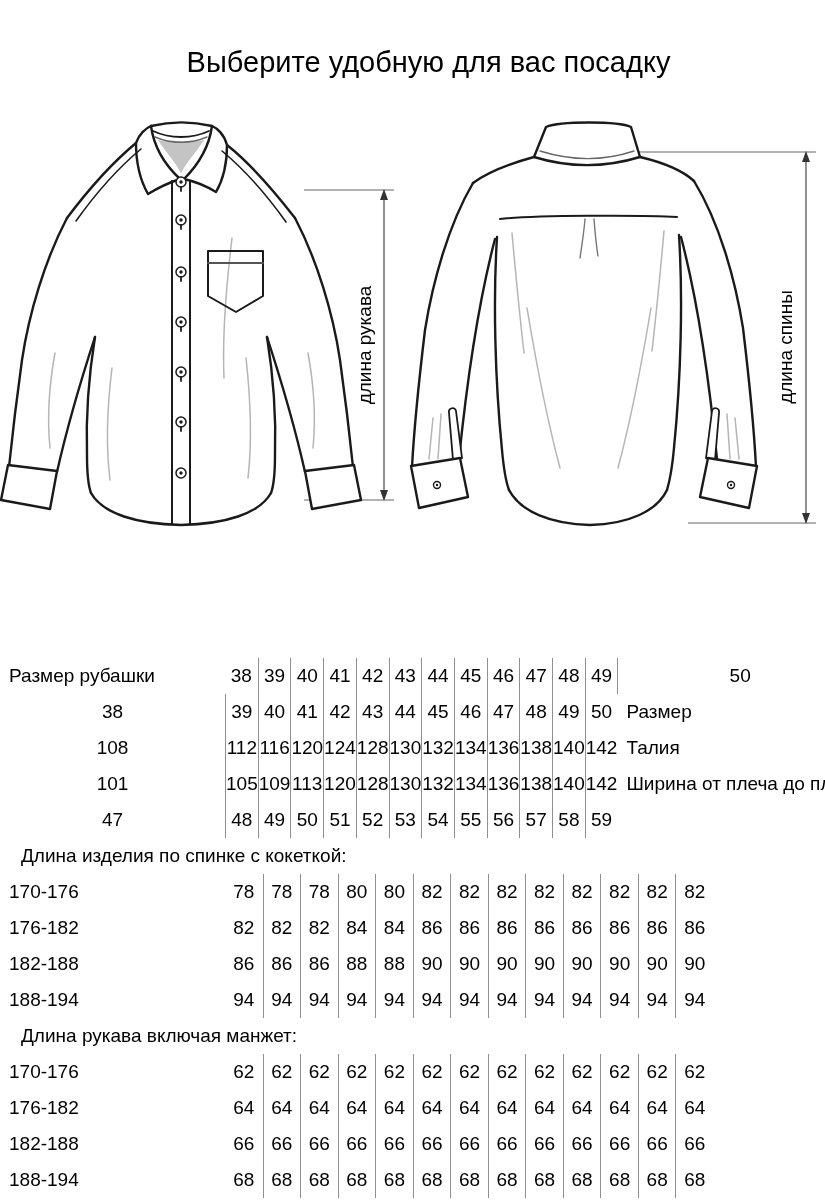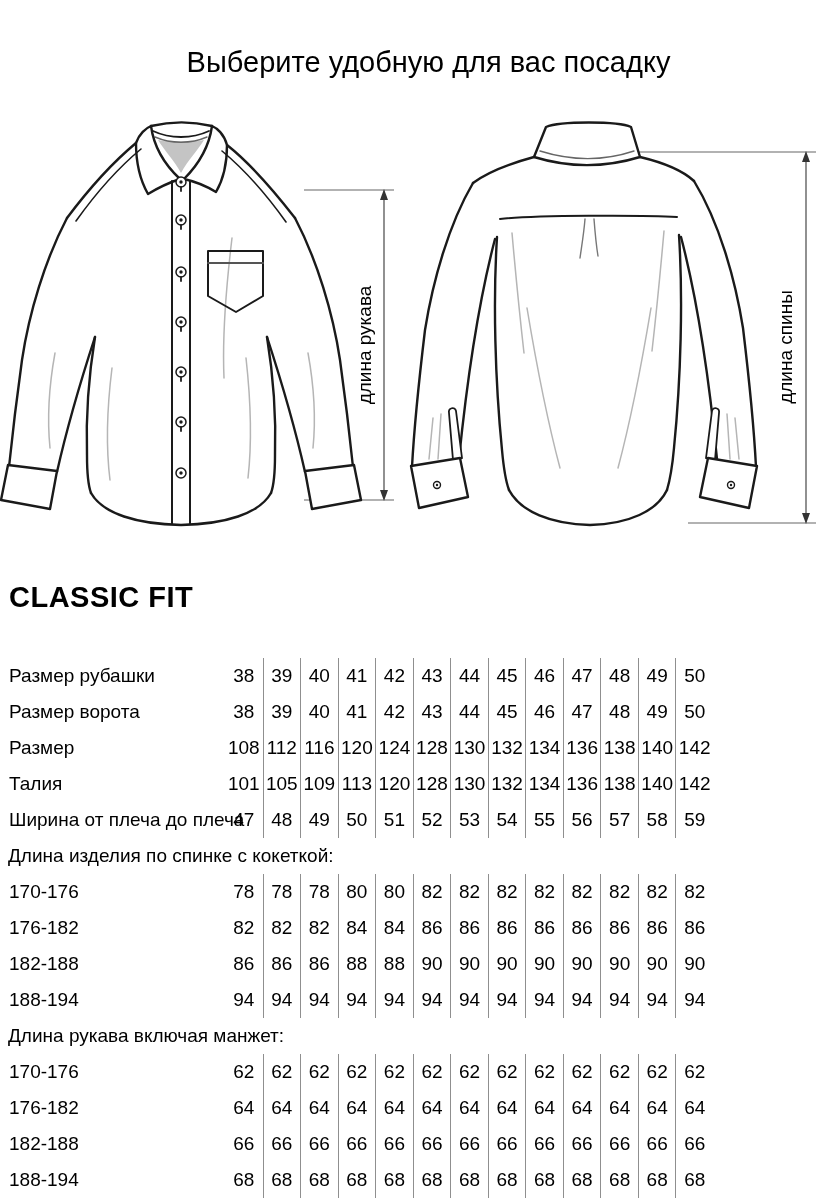--- a/index.html
+++ b/index.html
@@ -14,21 +14,21 @@
   .classic-fit { position:absolute; top:583px; left:9px; font-size:29px; font-weight:bold;
                  letter-spacing:0.5px; line-height:1; }
   .subtitle { position:absolute; top:615px; left:9px; font-size:24px; line-height:1.1; }
 
   .size-table { position:absolute; top:658px; left:0; width:713px; font-size:19px; }
   .block { display:grid; grid-template-columns:225px repeat(13, 1fr); }
   .cell { height:36px; display:flex; align-items:center; }
   .cell.label { padding-left:9px; white-space:nowrap; }
   .cell.val { justify-content:center; }
   .cell.sep { border-left:1px solid var(--divider, #8f8f8f); }
-  .section-heading { height:36px; display:flex; align-items:center; padding-left:8px;
+  .section-heading { height:36px; display:flex; align-items:center; padding-left:21px;
                      font-size:19px; }
 </style>
 </head>
 <body>
 
 <div class="page">
 
   <div class="title">Выберите удобную для вас посадку</div>
 
   <svg class="diagram" width="825" height="432" viewBox="0 0 825 432">
@@ -166,39 +166,37 @@
       <path d="M 757,348 L 708,340 L 700,379 L 749,390 Z" fill="#ffffff"></path>
       <circle cx="731" cy="367" r="3.5" stroke-width="1.4" fill="#ffffff"></circle>
       <circle cx="731" cy="367" r="1.2" fill="#1a1a1a" stroke="none"></circle>
 
       <path d="M 497,119 C 493,182 495,262 502,332 C 504,354 506,364 509,372"></path>
       <path d="M 679,117 C 683,180 681,260 674,330 C 672,352 670,362 667,372"></path>
       <path d="M 509,372 C 521,394 551,406 590,407 C 629,406 657,393 667,372"></path>
     </g>
   </svg>
 
-  <div class="classic-fit">CLASSIC FIT</div>
 
   <div class="size-table">
       <div class="block">
         <div class="cell label">Размер рубашки</div>
         <div class="cell val">38</div>
         <div class="cell val sep">39</div>
         <div class="cell val sep">40</div>
         <div class="cell val sep">41</div>
         <div class="cell val sep">42</div>
         <div class="cell val sep">43</div>
         <div class="cell val sep">44</div>
         <div class="cell val sep">45</div>
         <div class="cell val sep">46</div>
         <div class="cell val sep">47</div>
         <div class="cell val sep">48</div>
         <div class="cell val sep">49</div>
         <div class="cell val sep">50</div>
-        <div class="cell label">Размер ворота</div>
         <div class="cell val">38</div>
         <div class="cell val sep">39</div>
         <div class="cell val sep">40</div>
         <div class="cell val sep">41</div>
         <div class="cell val sep">42</div>
         <div class="cell val sep">43</div>
         <div class="cell val sep">44</div>
         <div class="cell val sep">45</div>
         <div class="cell val sep">46</div>
         <div class="cell val sep">47</div>

